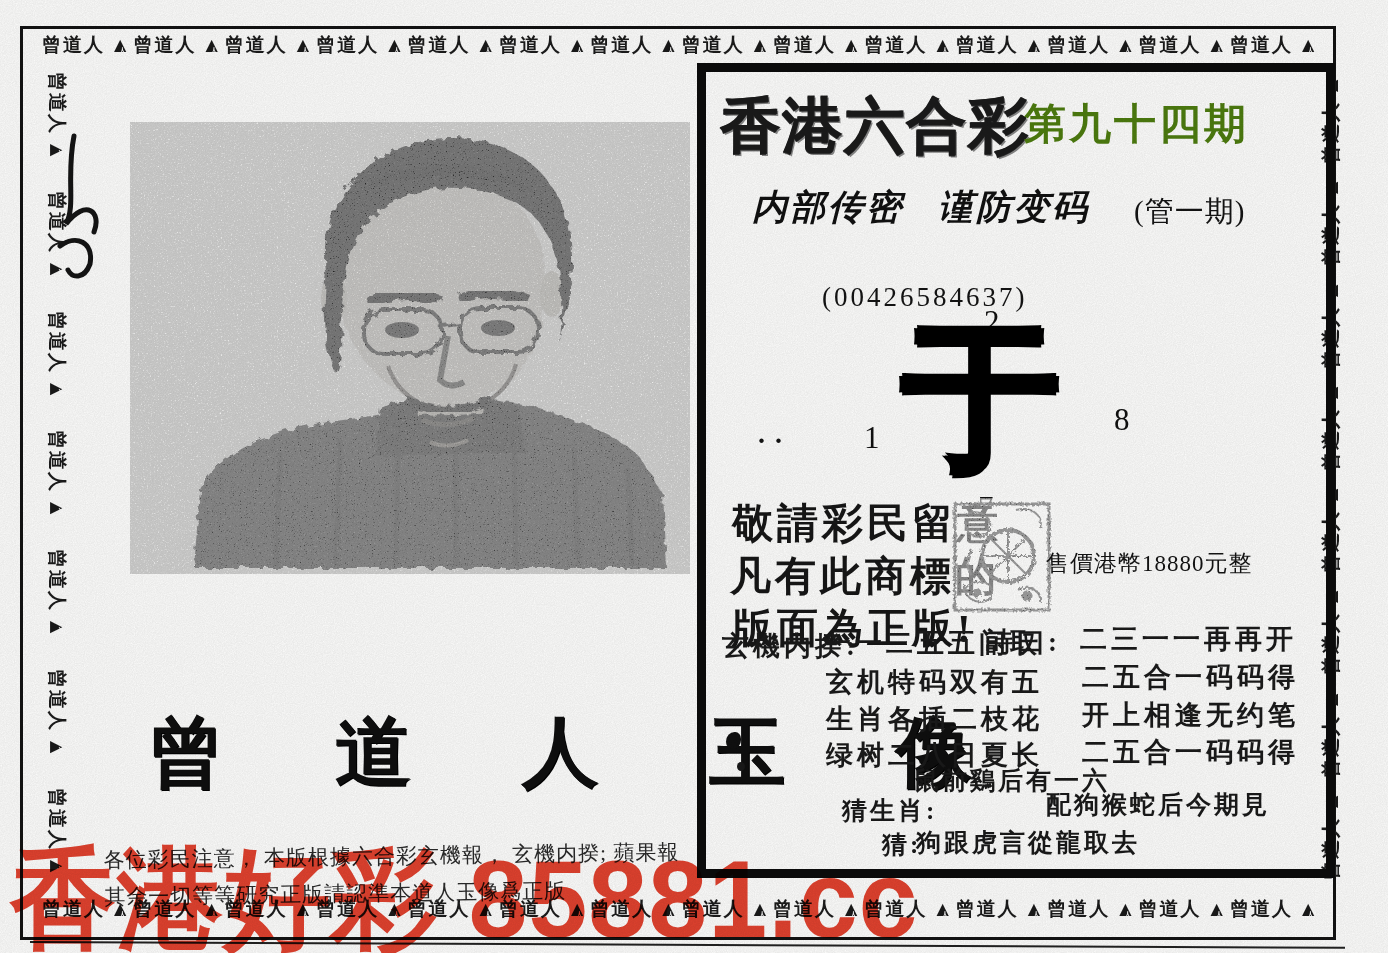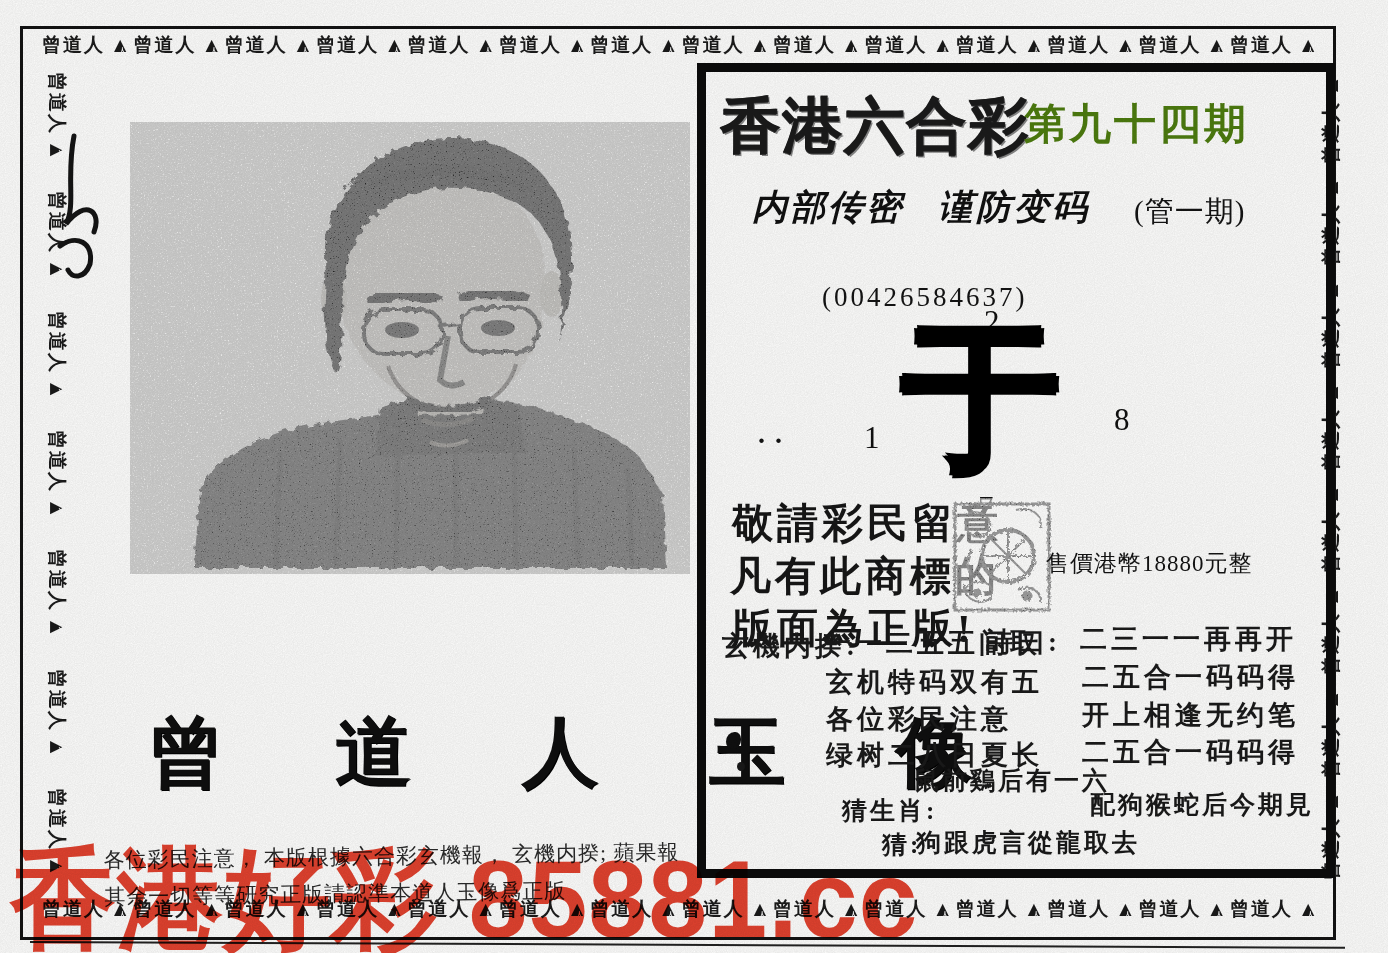--- a/index.html
+++ b/index.html
@@ -60,21 +60,21 @@
   .notice1{left:24px;top:477px;text-align:center;}
   .notice2{left:26px;top:529px;}
   .stamp{left:246px;top:426px;}
   .price{left:340px;top:476px;font-size:23px;letter-spacing:1px;}
   .poem{font-size:27px;font-weight:600;letter-spacing:4px;color:#1b1b1b;}
   .pll{left:16px;top:556px;}  .pl0{left:118px;top:553px;}
   .pl1{left:120px;top:592px;} .pl2{left:120px;top:629px;} .pl3{left:120px;top:665px;}
   .prl{left:280px;top:552px;} .pr0{left:374px;top:549px;}
   .pr1{left:376px;top:587px;} .pr2{left:376px;top:625px;} .pr3{left:376px;top:662px;}
   .zline{font-size:25px;font-weight:600;letter-spacing:3px;color:#1a1a1a;}
-  .zl{left:136px;top:722px;}  .zt{left:208px;top:692px;}  .zt2{left:340px;top:716px;margin-left:44px;}
+  .zl{left:136px;top:722px;}  .zt{left:208px;top:692px;}  .zt2{left:340px;top:716px;}
   .gl{left:176px;top:756px;}  .gt{left:210px;top:754px;}
   .blob1{left:20px;top:660px;width:15px;height:17px;background:#101010;border-radius:60% 40% 55% 45%;}
   .blob2{left:31px;top:690px;width:8px;height:9px;background:#1a1a1a;border-radius:50%;}
 
   
   .watermark{position:absolute;left:10px;top:826px;font-size:106px;font-weight:900;
              font-family:"Liberation Sans",sans-serif;letter-spacing:1px;white-space:nowrap;
              mix-blend-mode:multiply;transform:scaleY(1.04);transform-origin:left top;}
 
   .scribble{position:absolute;left:36px;top:128px;}
@@ -524,21 +524,21 @@
         <circle cx="75" cy="98" r="5" fill="#3a3a3a"></circle>
       </g>
       <rect width="102" height="118" filter="url(#stampdot)" opacity="0.5"></rect>
     </svg>
 
     <div class="price">售價港幣18880元整</div>
 
     <div class="poem pll">玄機内揆:</div>
     <div class="poem pl0">一一二五五间取</div>
     <div class="poem pl1">玄机特码双有五</div>
-    <div class="poem pl2">各位彩民注意</div>
+    <div class="poem pl2">生肖各插二枝花</div>
     <div class="poem pl3">绿树二八日夏长</div>
 
     <div class="poem prl">詩曰:</div>
     <div class="poem pr0">二三一一再再开</div>
     <div class="poem pr1">二五合一码码得</div>
     <div class="poem pr2">开上相逢无约笔</div>
     <div class="poem pr3">二五合一码码得</div>
 
     <div class="zline zl">猜生肖:</div>
     <div class="zline zt">鼠前鷄后有一六</div>

